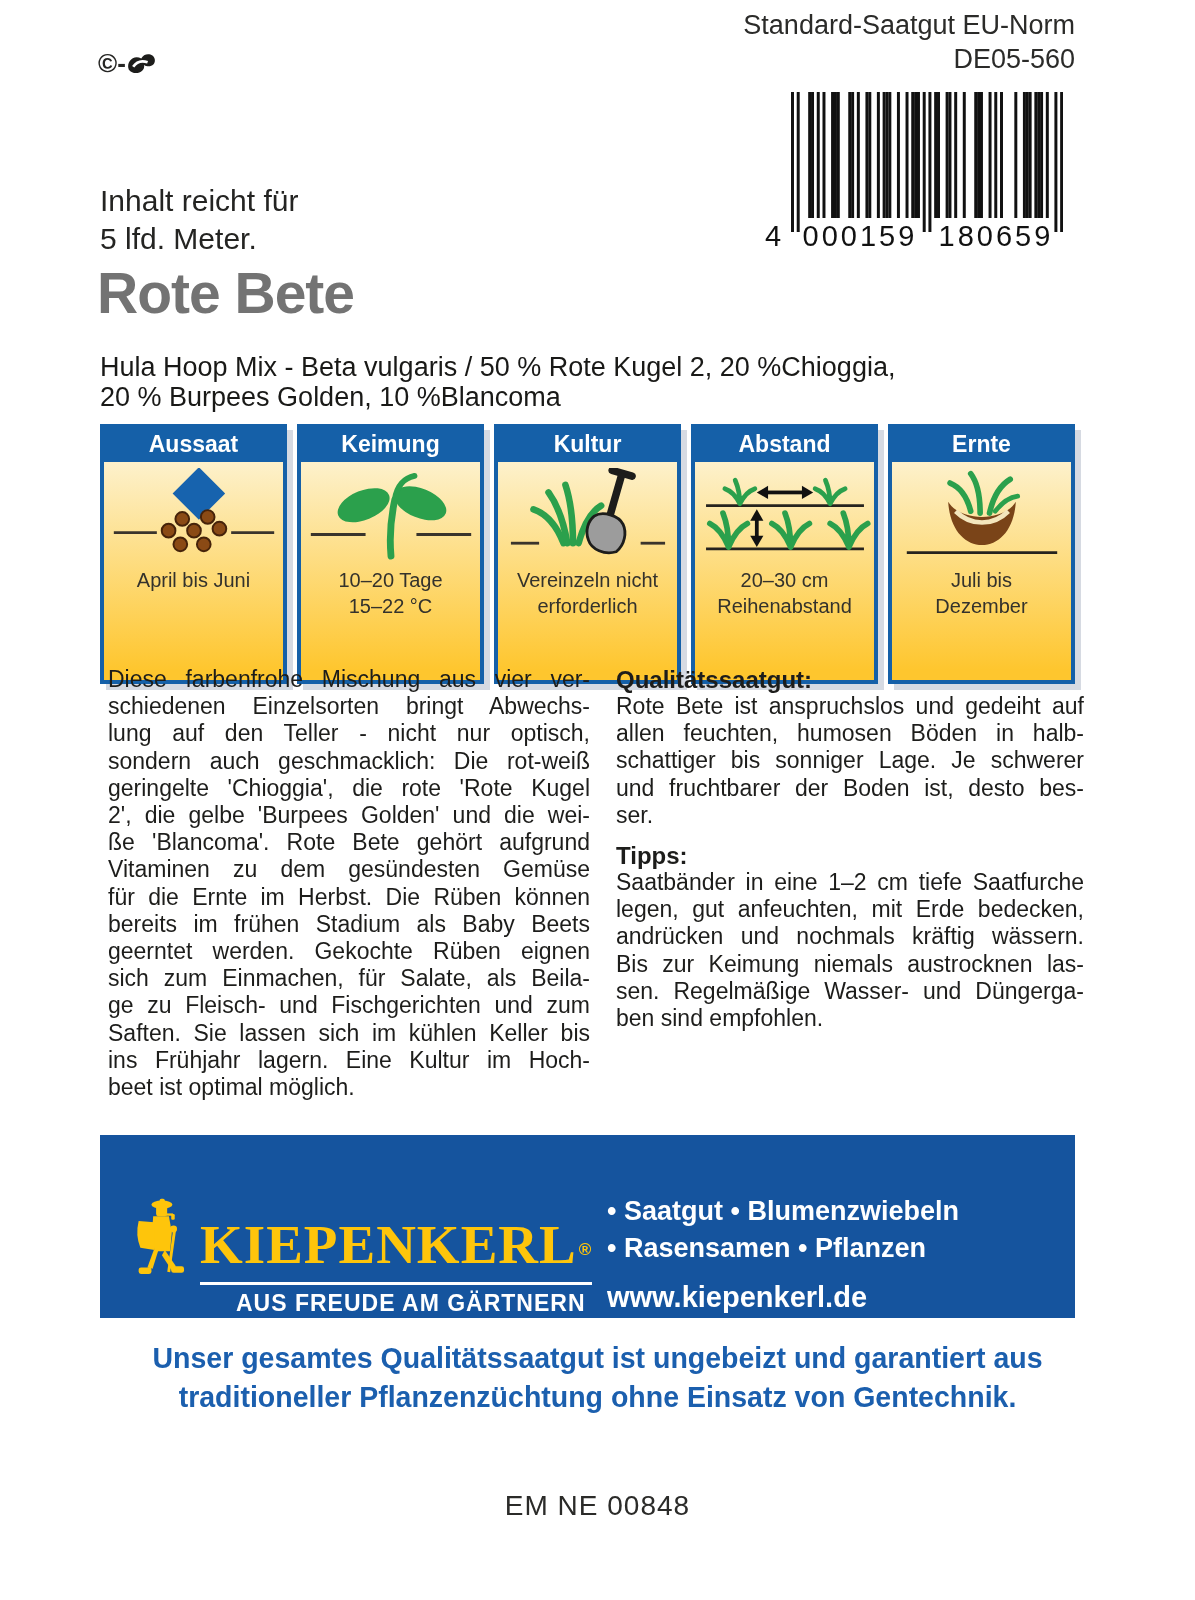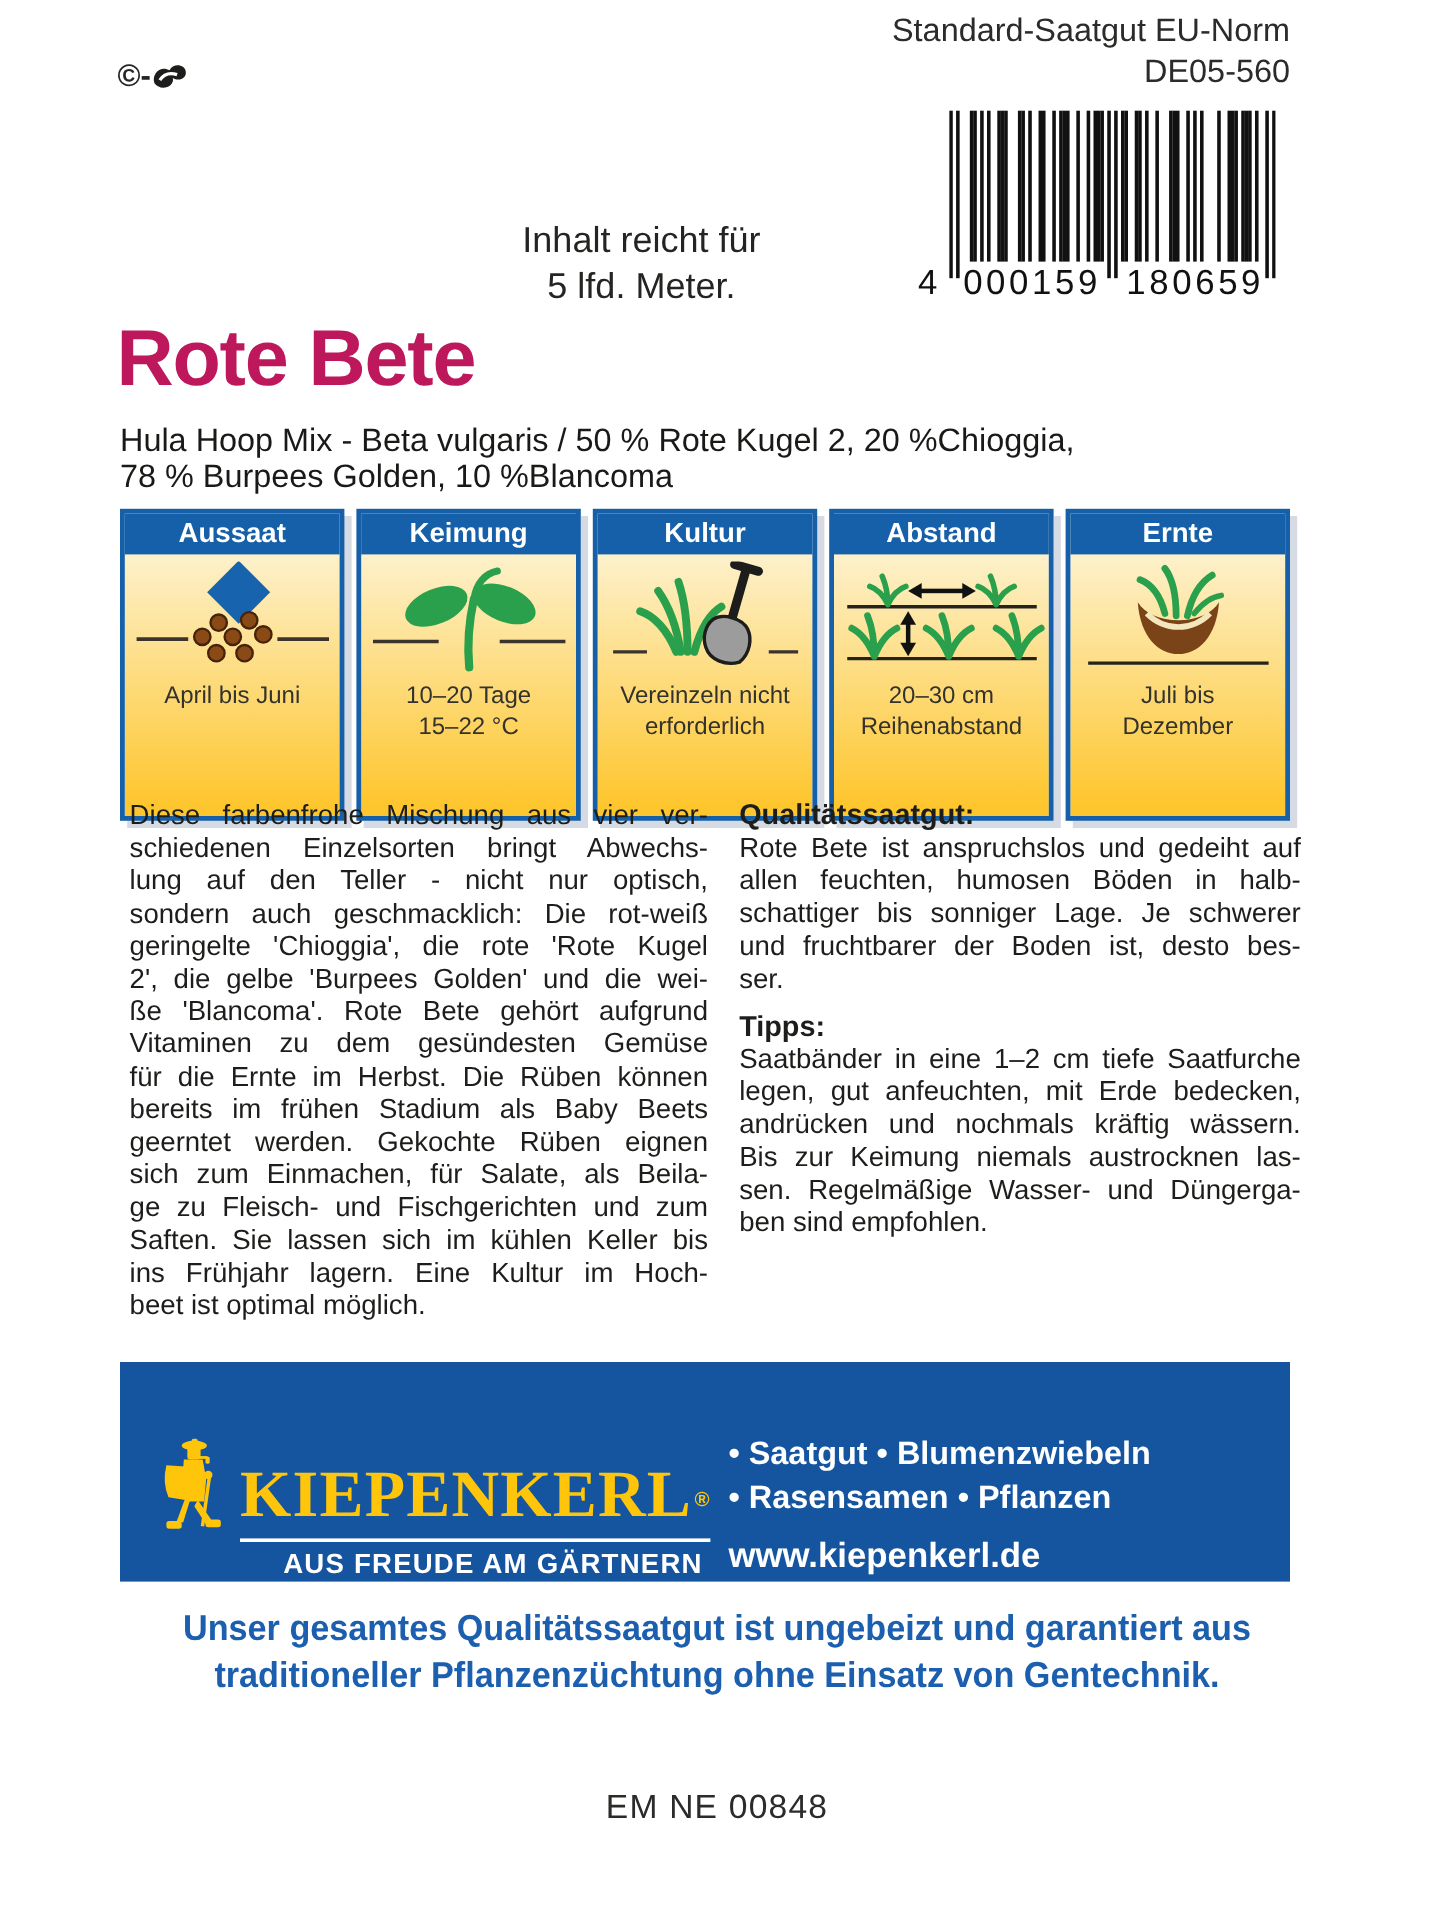--- a/index.html
+++ b/index.html
@@ -11,25 +11,25 @@
              font-size:26px;font-weight:bold;color:#262624;}
   .norm{position:absolute;top:8px;right:120px;text-align:right;font-size:27px;line-height:34px;color:#2b2b29;}
   .barcode-wrap{position:relative;width:272px;margin-left:auto;margin-top:16px;margin-right:12px;}
   #barcode-svg{display:block;}
   #barcode-svg rect{fill:#111;}
   .barcode-digits{position:relative;height:30px;margin-top:-13px;font-size:29px;color:#111;}
   .bd-first{position:absolute;left:-26px;top:0;}
   .bd-left{position:absolute;left:10px;width:118px;top:0;text-align:center;letter-spacing:3px;}
   .bd-right{position:absolute;left:146px;width:118px;top:0;text-align:center;letter-spacing:3px;}
 
-  .note{position:absolute;left:112px;top:182px;width:845px;text-align:center;
+  .note{position:absolute;left:100px;top:182px;width:845px;
         font-size:30px;line-height:38px;color:#242422;}
 
-  .title{position:absolute;left:97px;top:260px;font-size:66px;font-weight:bold;
-         letter-spacing:-1px;color:#be185d;}
+  .title{position:absolute;left:97px;top:260px;font-size:57px;font-weight:bold;
+         letter-spacing:-1px;color:#737373;}
   .subtitle{position:absolute;left:100px;top:352px;font-size:27px;font-weight:normal;
             line-height:30px;color:#191917;}
 
   
   .boxes{position:absolute;left:100px;top:424px;width:975px;display:flex;gap:10px;}
   .infobox{width:187px;height:260px;box-sizing:border-box;border:4px solid var(--box-header-blue,#1560a8);
            background:linear-gradient(var(--gradient-top,#fdf5da) 6%,var(--gradient-bottom,#fec62e) 96%);
            box-shadow:6px 6px 0 rgba(148,158,180,.38);}
   .infobox-header{height:34px;background:var(--box-header-blue,#1560a8);color:#fff;font-weight:bold;
                   font-size:23px;text-align:center;line-height:32px;}
@@ -140,21 +140,21 @@
   </div>
 
   <div class="note">
       <div class="line">Inhalt reicht für</div>
       <div class="line">5 lfd. Meter.</div>
     </div>
 
   <div class="title">Rote Bete</div>
   <div class="subtitle">
       <div class="line">Hula Hoop Mix - Beta vulgaris / 50 % Rote Kugel 2, 20 %Chioggia,</div>
-      <div class="line">78 % Burpees Golden, 10 %Blancoma</div>
+      <div class="line">20 % Burpees Golden, 10 %Blancoma</div>
     </div>
 
   <div class="boxes">
 
     <div class="infobox">
       <div class="infobox-header">Aussaat</div>
       <div class="infobox-icon">
         <svg width="176" height="94" viewBox="0 0 180 92">
           <line x1="8" y1="64" x2="52" y2="64" stroke="#3a342c" stroke-width="3"></line>
           <line x1="128" y1="64" x2="172" y2="64" stroke="#3a342c" stroke-width="3"></line>

